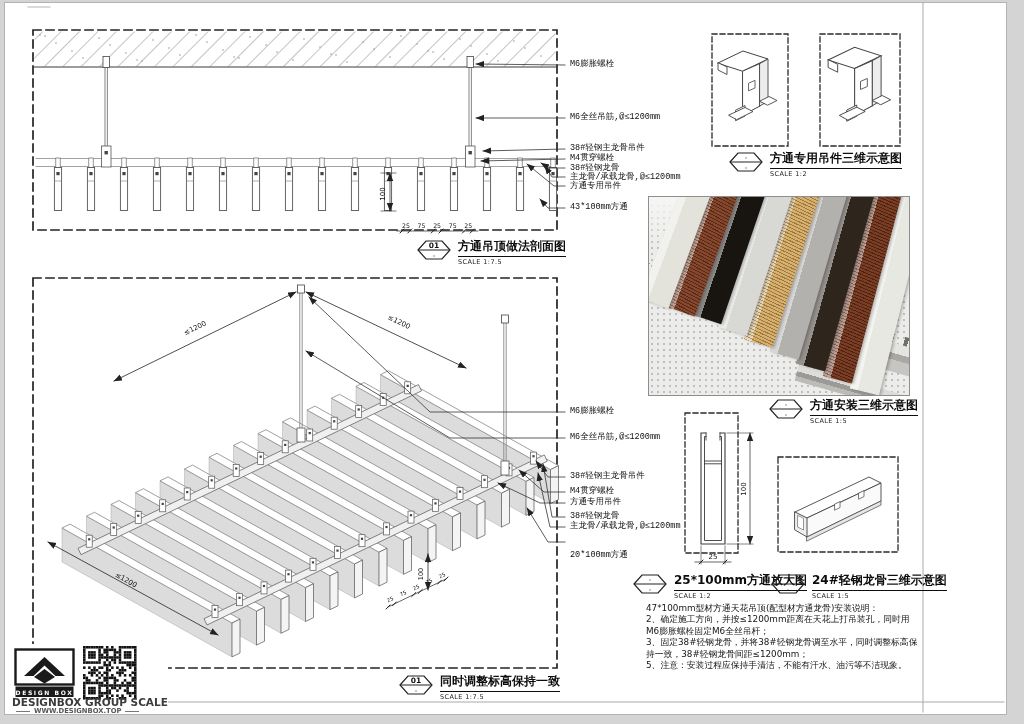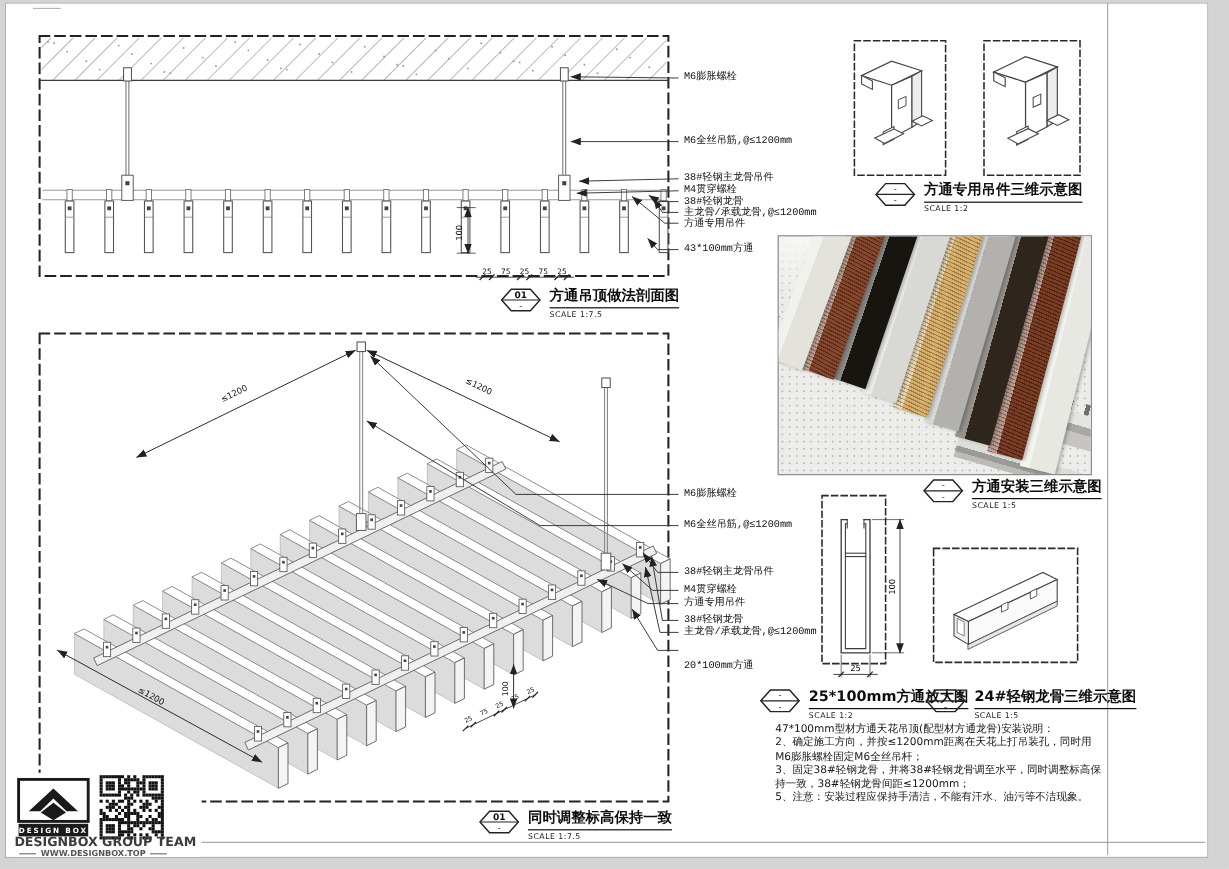--- a/index.html
+++ b/index.html
@@ -816,20 +816,20 @@
           <rect x="13.75" y="52" width="2.55" height="2.55"></rect>
           <rect x="16.299999999999997" y="52" width="2.55" height="2.55"></rect>
           <rect x="23.95" y="52" width="2.55" height="2.55"></rect>
           <rect x="26.5" y="52" width="2.55" height="2.55"></rect>
           <rect x="36.699999999999996" y="52" width="2.55" height="2.55"></rect>
           <rect x="39.25" y="52" width="2.55" height="2.55"></rect>
           <rect x="41.8" y="52" width="2.55" height="2.55"></rect>
           <rect x="52" y="52" width="2.55" height="2.55"></rect>
         </g>
     </svg>
-    <div id="team">DESIGNBOX GROUP TEAM</div>
+    <div id="team">DESIGNBOX GROUP SCALE</div>
     <div id="site">
       <span class="rule"></span>
       <span>WWW.DESIGNBOX.TOP</span>
       <span class="rule"></span>
     </div>
   </div>
 </div>
 
 </body></html>

